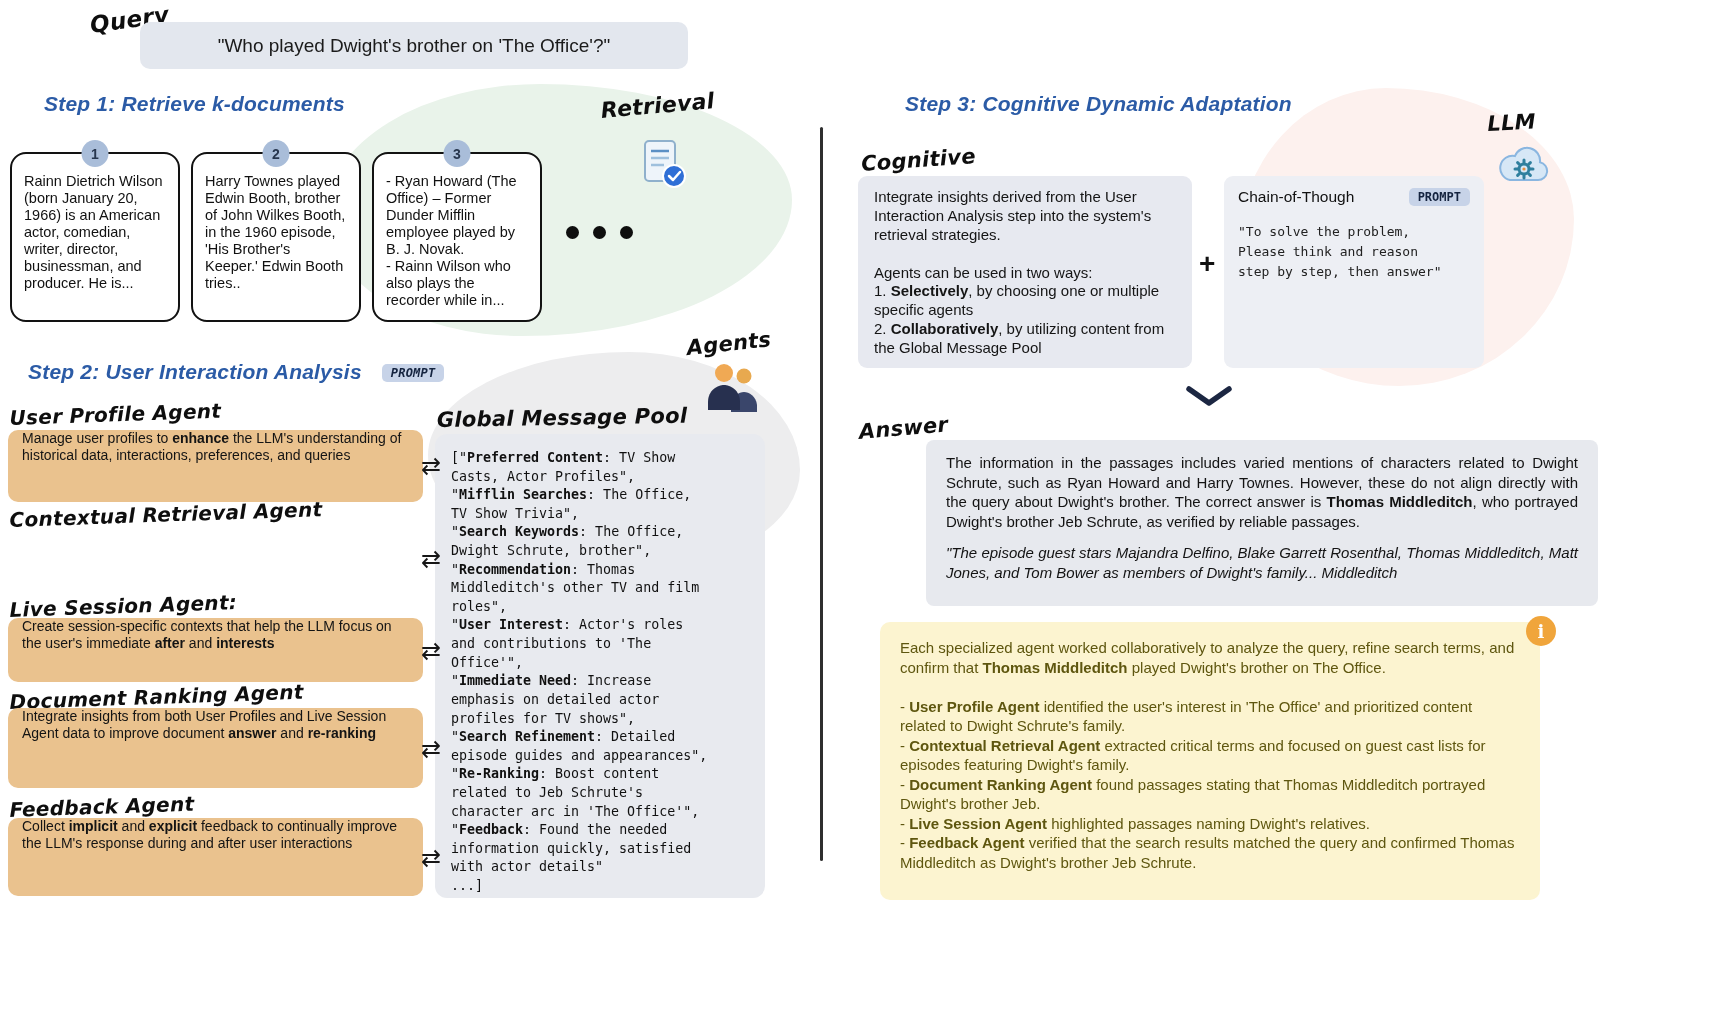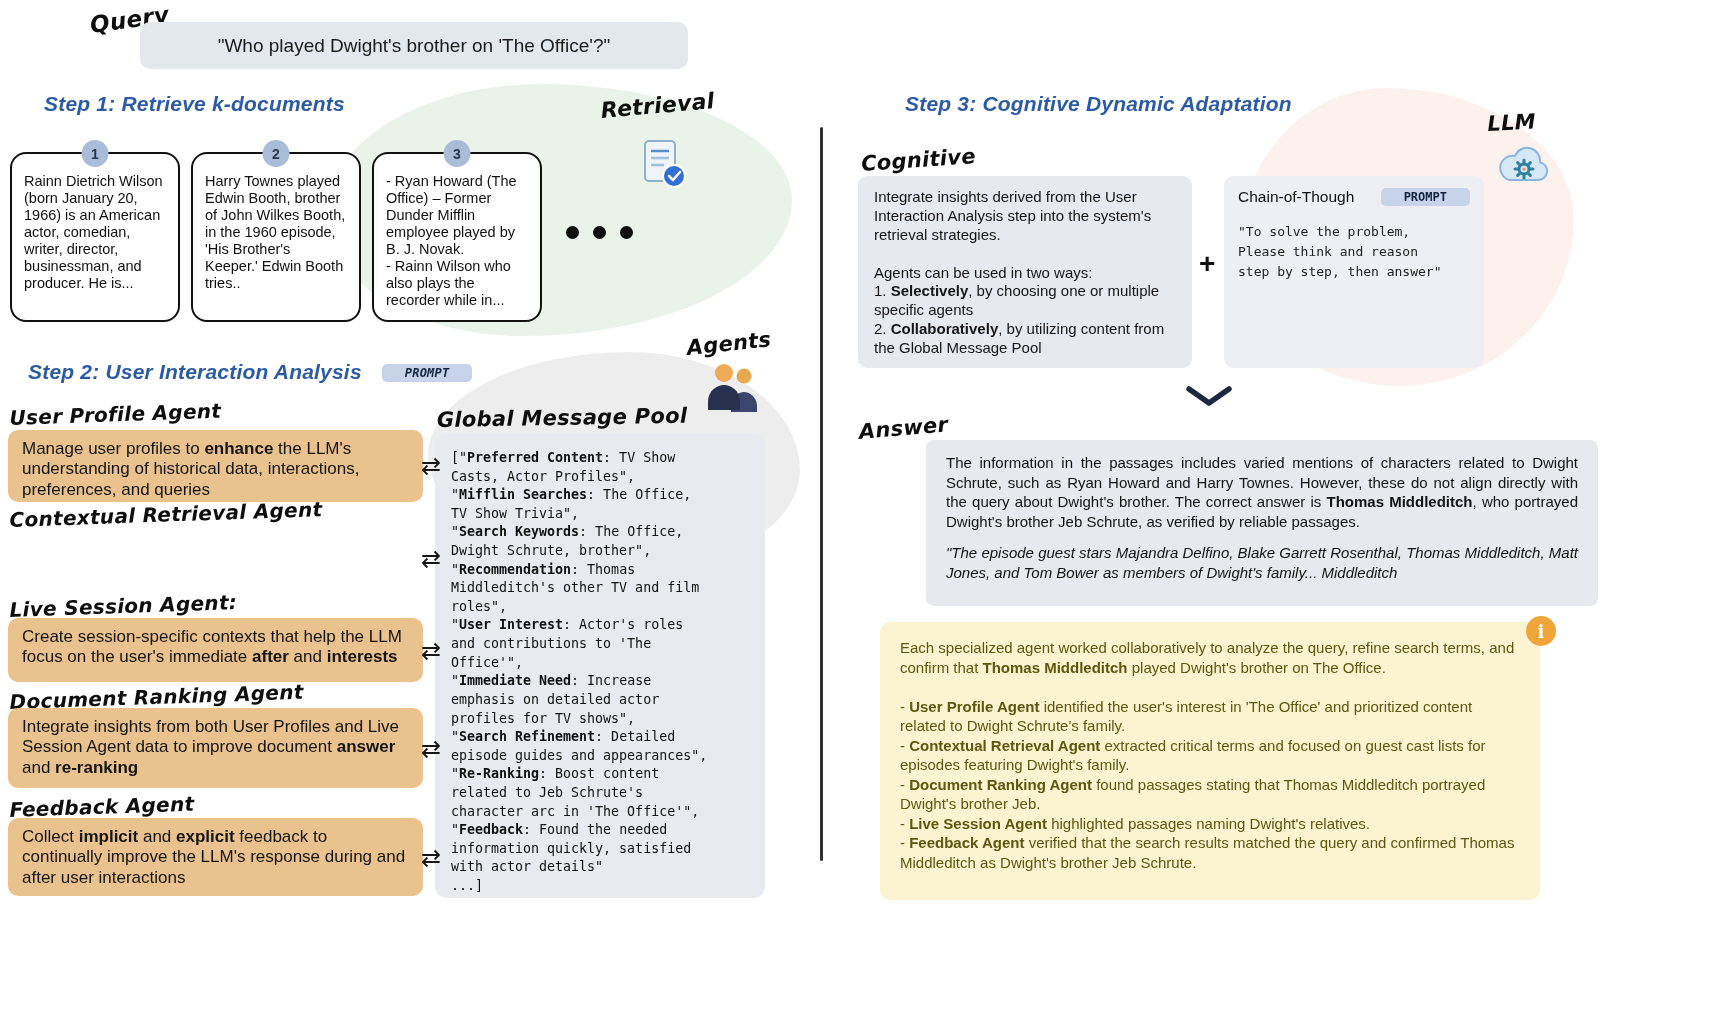--- a/index.html
+++ b/index.html
@@ -16,38 +16,38 @@
     border-radius:44% 56% 52% 48% / 55% 44% 56% 45%; }
 
   .hand { position:absolute; font-family:"DejaVu Sans", cursive; font-style:italic;
     font-weight:600; color:#0e0e0e; letter-spacing:.3px; transform-origin:left bottom; }
 
   .step-title { position:absolute; color:#2b5ba6; font-size:21px; font-weight:700;
     letter-spacing:.2px; white-space:nowrap;font-style:italic; }
 
   .prompt-badge { display:inline-block; background:#c7d3e8; color:#14233f;
     font-family:"DejaVu Sans Mono", monospace; font-weight:700; font-size:12px;
-    padding:2px 23px; border-radius:5px; vertical-align:2px; }
+    padding:2px 9px; border-radius:5px; vertical-align:2px; }
 
   .query-box { position:absolute; left:140px; top:22px; width:548px; height:47px;
     background:#e3e7ee; border-radius:10px; display:flex; align-items:center;
     justify-content:center; font-size:19px; color:#1b1b1b; }
 
   .doc-card { position:absolute; width:170px; height:170px; background:#ffffff;
     border:2.5px solid #121212; border-radius:16px; padding:19px 12px 8px; }
   .doc-num { position:absolute; top:-14px; left:50%; transform:translateX(-50%);
     width:27px; height:27px; border-radius:50%; background:#a9bdd9; color:#27364e;
     font-weight:700; font-size:14px; display:flex; align-items:center; justify-content:center; }
   .doc-text { font-size:14.5px; line-height:1.17; color:#111; white-space:pre-line; }
 
   .dots { position:absolute; left:566px; top:226px; display:flex; gap:14px; }
   .dot { width:13px; height:13px; border-radius:50%; background:#0e0e0e; }
 
   .agent-box { position:absolute; left:8px; width:415px; background:#eac28e;
-    border-radius:10px; padding:9px 14px; font-size:17px; line-height:1.2; color:#141414; }
+    border-radius:10px; padding:0 14px; font-size:14px; line-height:1.2; color:#141414; }
   .xchg { position:absolute; left:421px; font-size:24px; color:#161616; z-index:3;
     font-family:"DejaVu Sans", sans-serif; }
 
   .pool-box { position:absolute; left:435px; top:434px; width:330px; height:464px;
     background:#e8eaef; border-radius:12px; padding:15px 16px; }
   .pool-text { font-family:"DejaVu Sans Mono", monospace; font-size:13.3px;
     line-height:1.4; white-space:pre-wrap; color:#101010; }
   .pool-text b { font-weight:700; }
 
   .divider { position:absolute; left:820px; top:127px; width:3px; height:734px;

